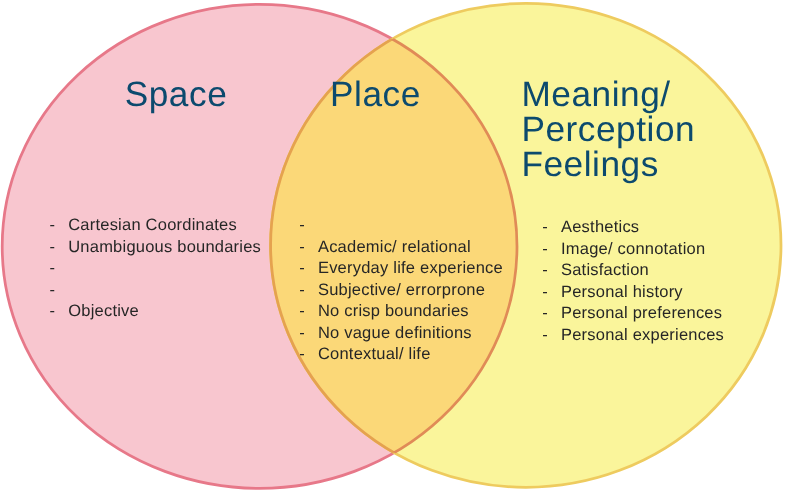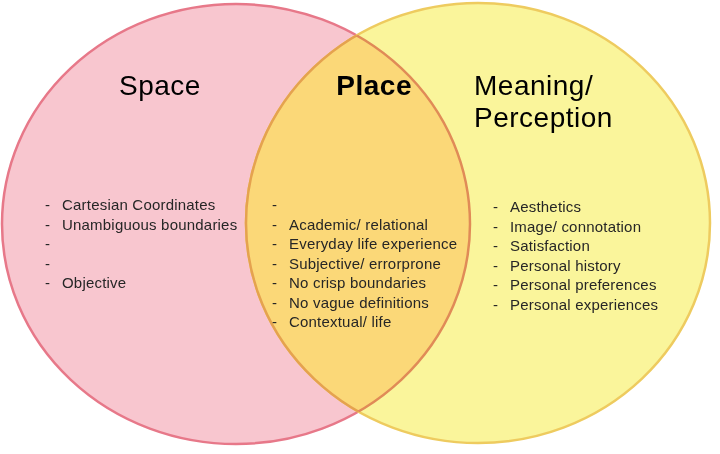--- a/index.html
+++ b/index.html
@@ -18,38 +18,37 @@
   }
   .venn-svg {
     position: absolute;
     left: 0;
     top: 0;
     width: 720px;
     height: 454px;
   }
   .circle-title {
     position: absolute;
-    font-size: 28px;
+    font-size: 32px;
     line-height: 33px;
     letter-spacing: 0.5px;
-    color: #000000;
+    color: #0c4a6e;
     white-space: nowrap;
   }
   .title-space {
     left: 60px;
     top: 69px;
     width: 200px;
     text-align: center;
   }
   .title-place {
     left: 300px;
     top: 69px;
     width: 112px;
-    text-align: right;
-    font-weight: bold;
+    text-align: left;
   }
   .title-right {
     left: 474px;
     top: 69px;
     text-align: left;
   }
   .title-right div { height: 32px; }
   .item-list {
     position: absolute;
     margin: 0;
@@ -98,20 +97,21 @@
     </g>
   </svg>
 
   <div class="circle-title title-space">Space</div>
 
   <div class="circle-title title-place">Place</div>
 
   <div class="circle-title title-right">
     <div>Meaning/</div>
     <div>Perception</div>
+    <div>Feelings</div>
   </div>
 
   <ul class="item-list list-left">
     <li>
       <span class="dash">-</span>
       <span>Cartesian Coordinates</span>
     </li>
     <li>
       <span class="dash">-</span>
       <span>Unambiguous boundaries</span>

